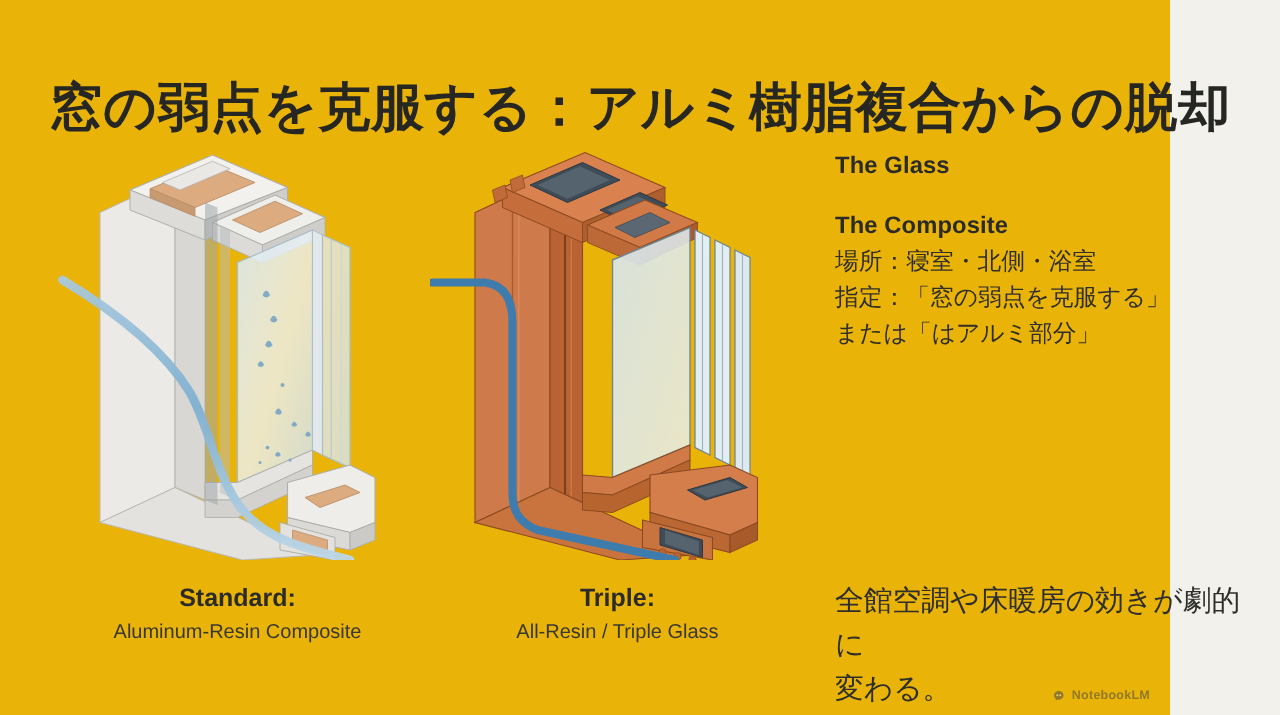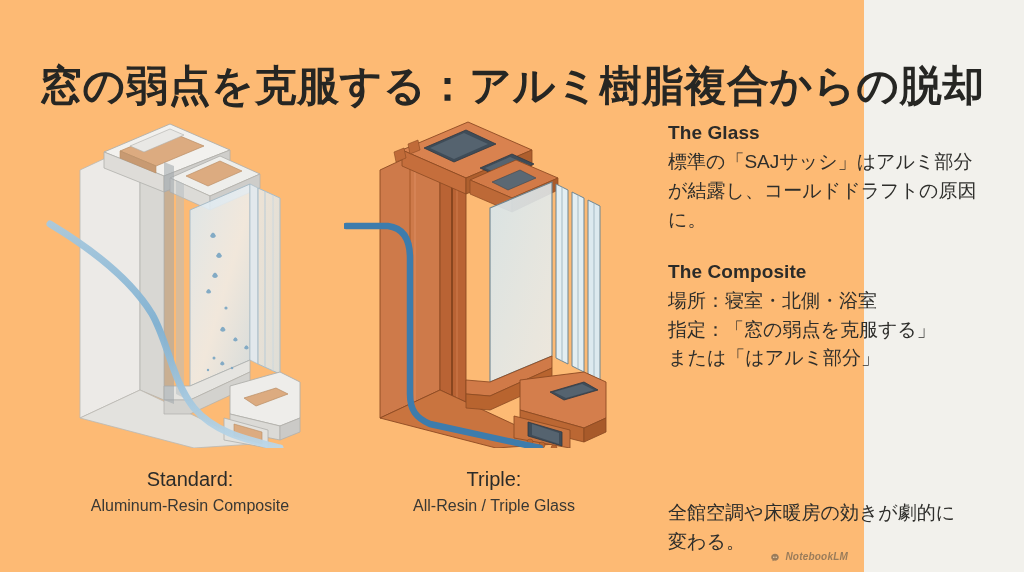--- a/index.html
+++ b/index.html
@@ -11,23 +11,23 @@
     height: 572px;
     overflow: hidden;
     background: #f2f1ec;
     font-family: "Liberation Sans", "DejaVu Sans", sans-serif;
     color: #2b2b29;
     -webkit-font-smoothing: antialiased;
   }
 
   #slide {
     position: relative;
-    width: 864px;
+    width: 936px;
     height: 572px;
-    background: #fdba74;
+    background: #eab308;
   }
 
   
   #slide-title {
     position: absolute;
     left: 40px;
     top: 34px;
     width: 950px;
     font-size: 42px;
     line-height: 1.15;
@@ -53,21 +53,21 @@
     top: 465px;
     width: 320px;
     text-align: center;
     line-height: 1.45;
   }
   #caption-standard { left: 30px; }
   #caption-upgrade  { left: 334px; }
   .caption .cap-head {
     display: block;
     font-size: 20px;
-    font-weight: 400;
+    font-weight: 700;
     color: #2b2b29;
   }
   .caption .cap-sub {
     display: block;
     font-size: 16px;
     font-weight: 400;
     color: #393834;
   }
 
   
@@ -91,43 +91,41 @@
     line-height: 1.52;
     color: #2e2e2b;
   }
   .block-body .ln { display: block; }
 
   #closing-note {
     position: absolute;
     left: 668px;
     top: 463px;
     width: 330px;
-    font-size: 19px;
+    font-size: 23px;
     line-height: 1.52;
     color: #2e2e2b;
-    margin-top: 36px;
   }
   #closing-note .ln { display: block; }
 
   
   #watermark {
     position: absolute;
     right: 16px;
     bottom: 10px;
     display: flex;
     align-items: center;
     gap: 4px;
     opacity: 0.55;
   }
   #watermark .wm-label {
     font-size: 10px;
     font-weight: 600;
     color: #4a4a46;
     letter-spacing: 0.2px;
-    font-style: italic;
   }
 </style>
 </head>
 <body>
 
 <div id="slide">
 
   <h1 id="slide-title">窓の弱点を克服する：アルミ樹脂複合からの脱却</h1>
 
   <div class="diagram-wrap" id="diagram-standard">
@@ -334,25 +332,20 @@
 
   <div class="caption" id="caption-upgrade">
     <span class="cap-head">Triple:</span>
     <span class="cap-sub">All-Resin / Triple Glass</span>
   </div>
 
   <div id="text-column">
 
     <div class="block">
       <div class="block-head">The Glass</div>
-      <div class="block-body">
-        <span class="ln">標準の「SAJサッシ」はアルミ部分</span>
-        <span class="ln">が結露し、コールドドラフトの原因</span>
-        <span class="ln">に。</span>
-      </div>
     </div>
 
     <div class="block">
       <div class="block-head">The Composite</div>
       <div class="block-body">
         <span class="ln">場所：寝室・北側・浴室</span>
         <span class="ln">指定：「窓の弱点を克服する」</span>
         <span class="ln">または「はアルミ部分」</span>
       </div>
     </div>

